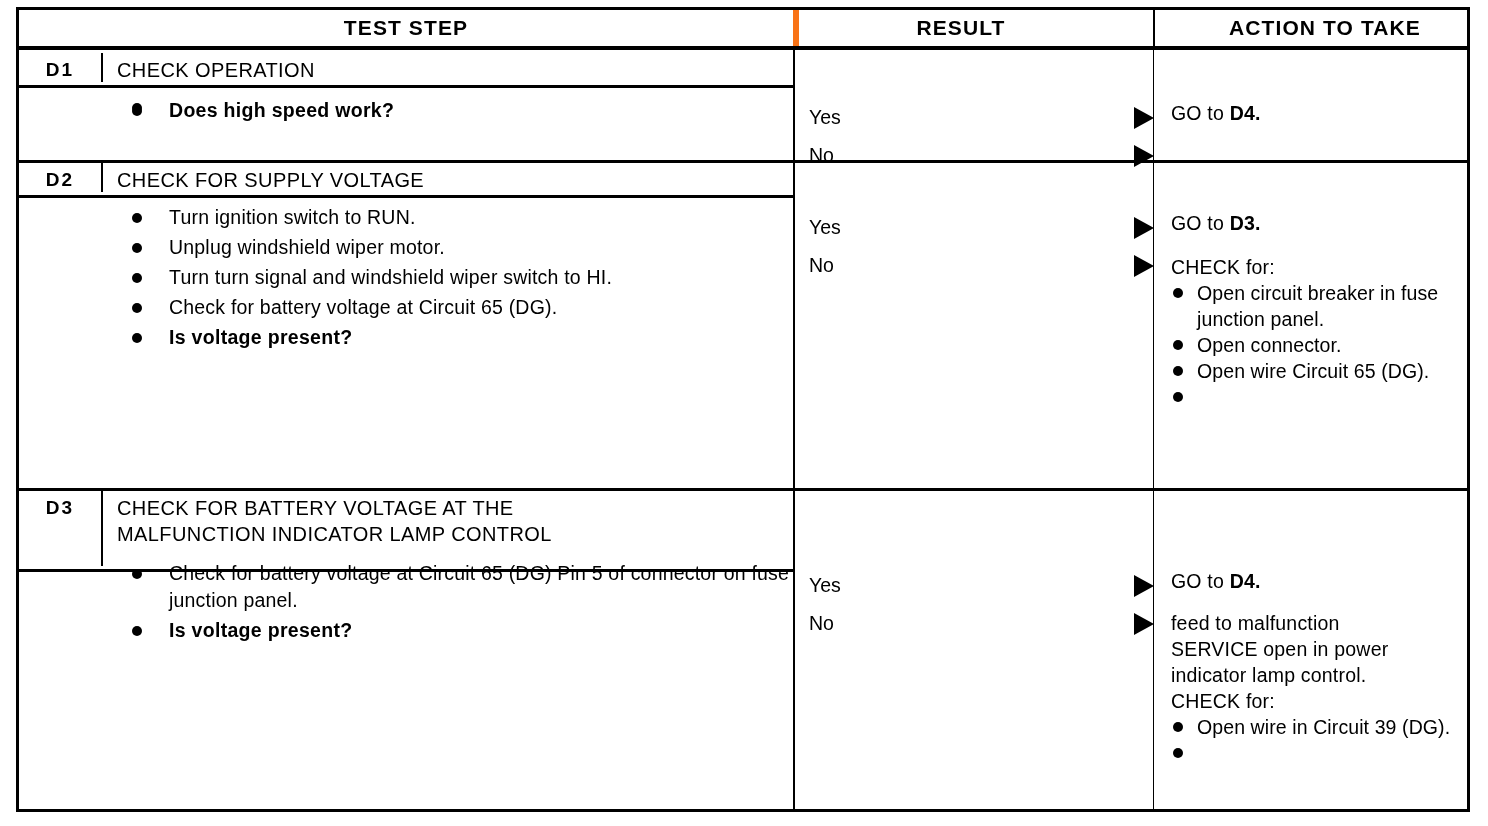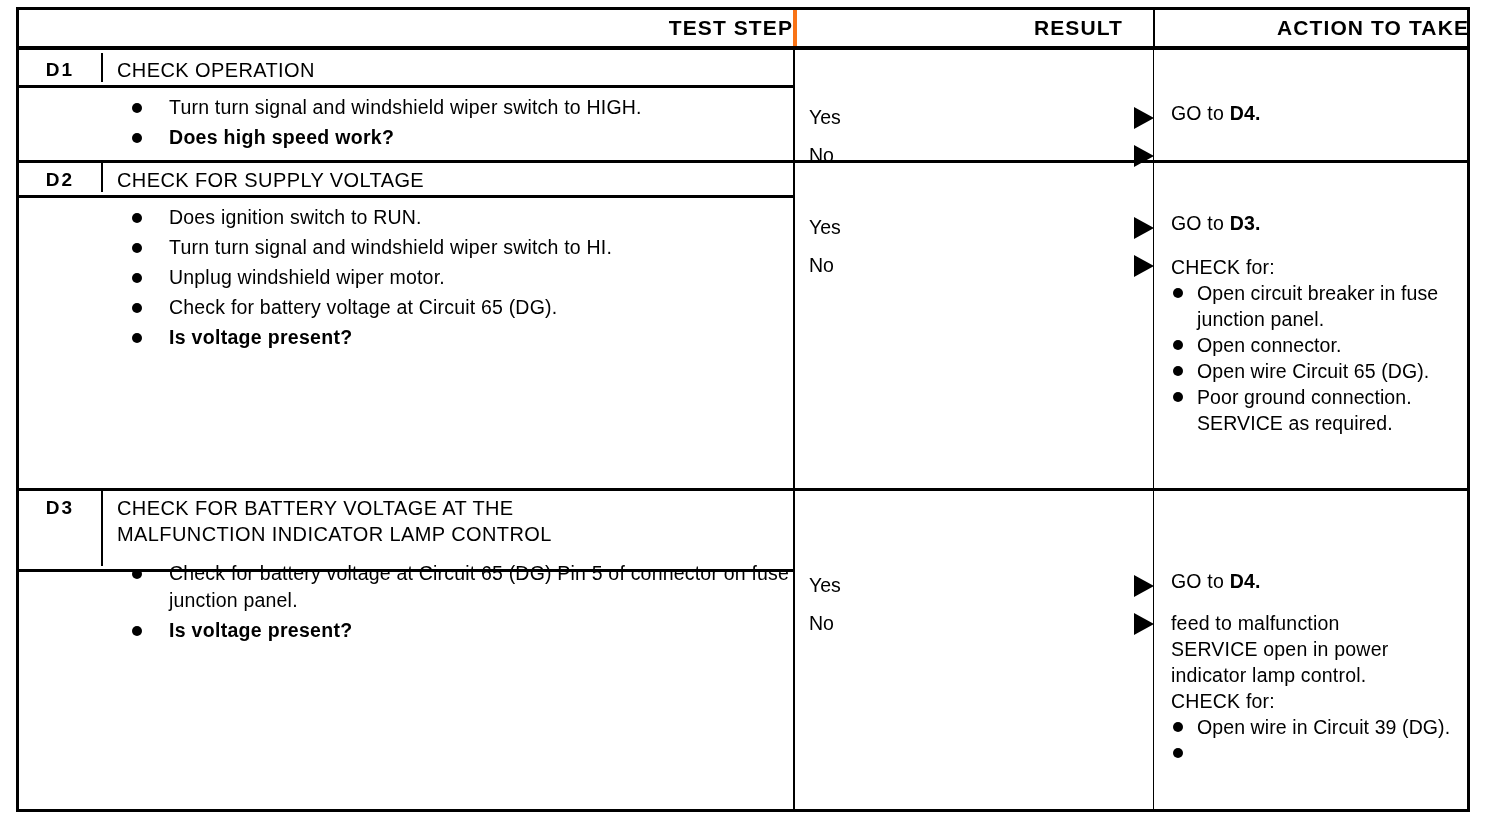--- a/index.html
+++ b/index.html
@@ -46,25 +46,25 @@
     box-sizing: border-box;
   }
   .th {
     position: absolute;
     top: 0;
     height: 36px;
     line-height: 36px;
     font-weight: bold;
     font-size: 21px;
     letter-spacing: 1.1px;
-    text-align: right;
+    text-align: center;
     white-space: nowrap;
   }
   .th-teststep { left: 0px;   width: 774px; }
-  .th-result   { left: 774px; width: 330px; border-left: 4px solid #f97316; box-sizing: border-box;}
+  .th-result   { left: 774px; width: 330px; border-left: 6px solid #f97316; box-sizing: border-box;}
   .th-arrowcol { left: 1104px; width: 30px; }
   .th-action   { left: 1134px; width: 316px; border-left: 2px solid #000; box-sizing:border-box;padding-left:26px;}
 
   
   .vrule {
     position: absolute;
     top: 40px;
     bottom: 0;
     width: 0;
     border-left: 2px solid #000;
@@ -239,21 +239,20 @@
     <div class="section sec-d1">
       <div class="title-row one-line">
         <div class="step-id">D1</div>
         <div class="title-divider"></div>
         <div class="title-text">CHECK OPERATION</div>
       </div>
 
       <div class="steps d1">
         <div class="bullet-line">
           <span class="dot"></span>
-          <span>Turn turn signal and windshield wiper switch to HIGH.</span>
         </div>
         <div class="bullet-line b">
           <span class="dot"></span>
           <span>Does high speed work?</span>
         </div>
       </div>
 
       <div class="results" style="top:48px;">
         <div class="res-line">
           <span>Yes</span>
@@ -279,29 +278,29 @@
 
       <div class="title-row one-line">
         <div class="step-id">D2</div>
         <div class="title-divider"></div>
         <div class="title-text">CHECK FOR SUPPLY VOLTAGE</div>
       </div>
 
       <div class="steps d2">
         <div class="bullet-line">
           <span class="dot"></span>
-          <span>Does ignition switch to RUN.</span>
+          <span>Turn ignition switch to RUN.</span>
+        </div>
+        <div class="bullet-line">
+          <span class="dot"></span>
+          <span>Unplug windshield wiper motor.</span>
         </div>
         <div class="bullet-line">
           <span class="dot"></span>
           <span>Turn turn signal and windshield wiper switch to HI.</span>
-        </div>
-        <div class="bullet-line">
-          <span class="dot"></span>
-          <span>Unplug windshield wiper motor.</span>
         </div>
         <div class="bullet-line">
           <span class="dot"></span>
           <span>Check for battery voltage at Circuit 65 (DG).</span>
         </div>
         <div class="bullet-line b">
           <span class="dot"></span>
           <span>Is voltage present?</span>
         </div>
       </div>
@@ -332,21 +331,20 @@
           <div class="act-bullet">
             <span class="dot"></span>
             <span>Open connector.</span>
           </div>
           <div class="act-bullet">
             <span class="dot"></span>
             <span>Open wire Circuit 65 (DG).</span>
           </div>
           <div class="act-bullet">
             <span class="dot"></span>
-            <span>Poor ground connection. SERVICE as required.</span>
           </div>
         </div>
       </div>
     </div>
 
     <div class="section sec-d3">
       <div class="sec-sep"></div>
 
       <div class="title-row two-line">
         <div class="step-id">D3</div>

